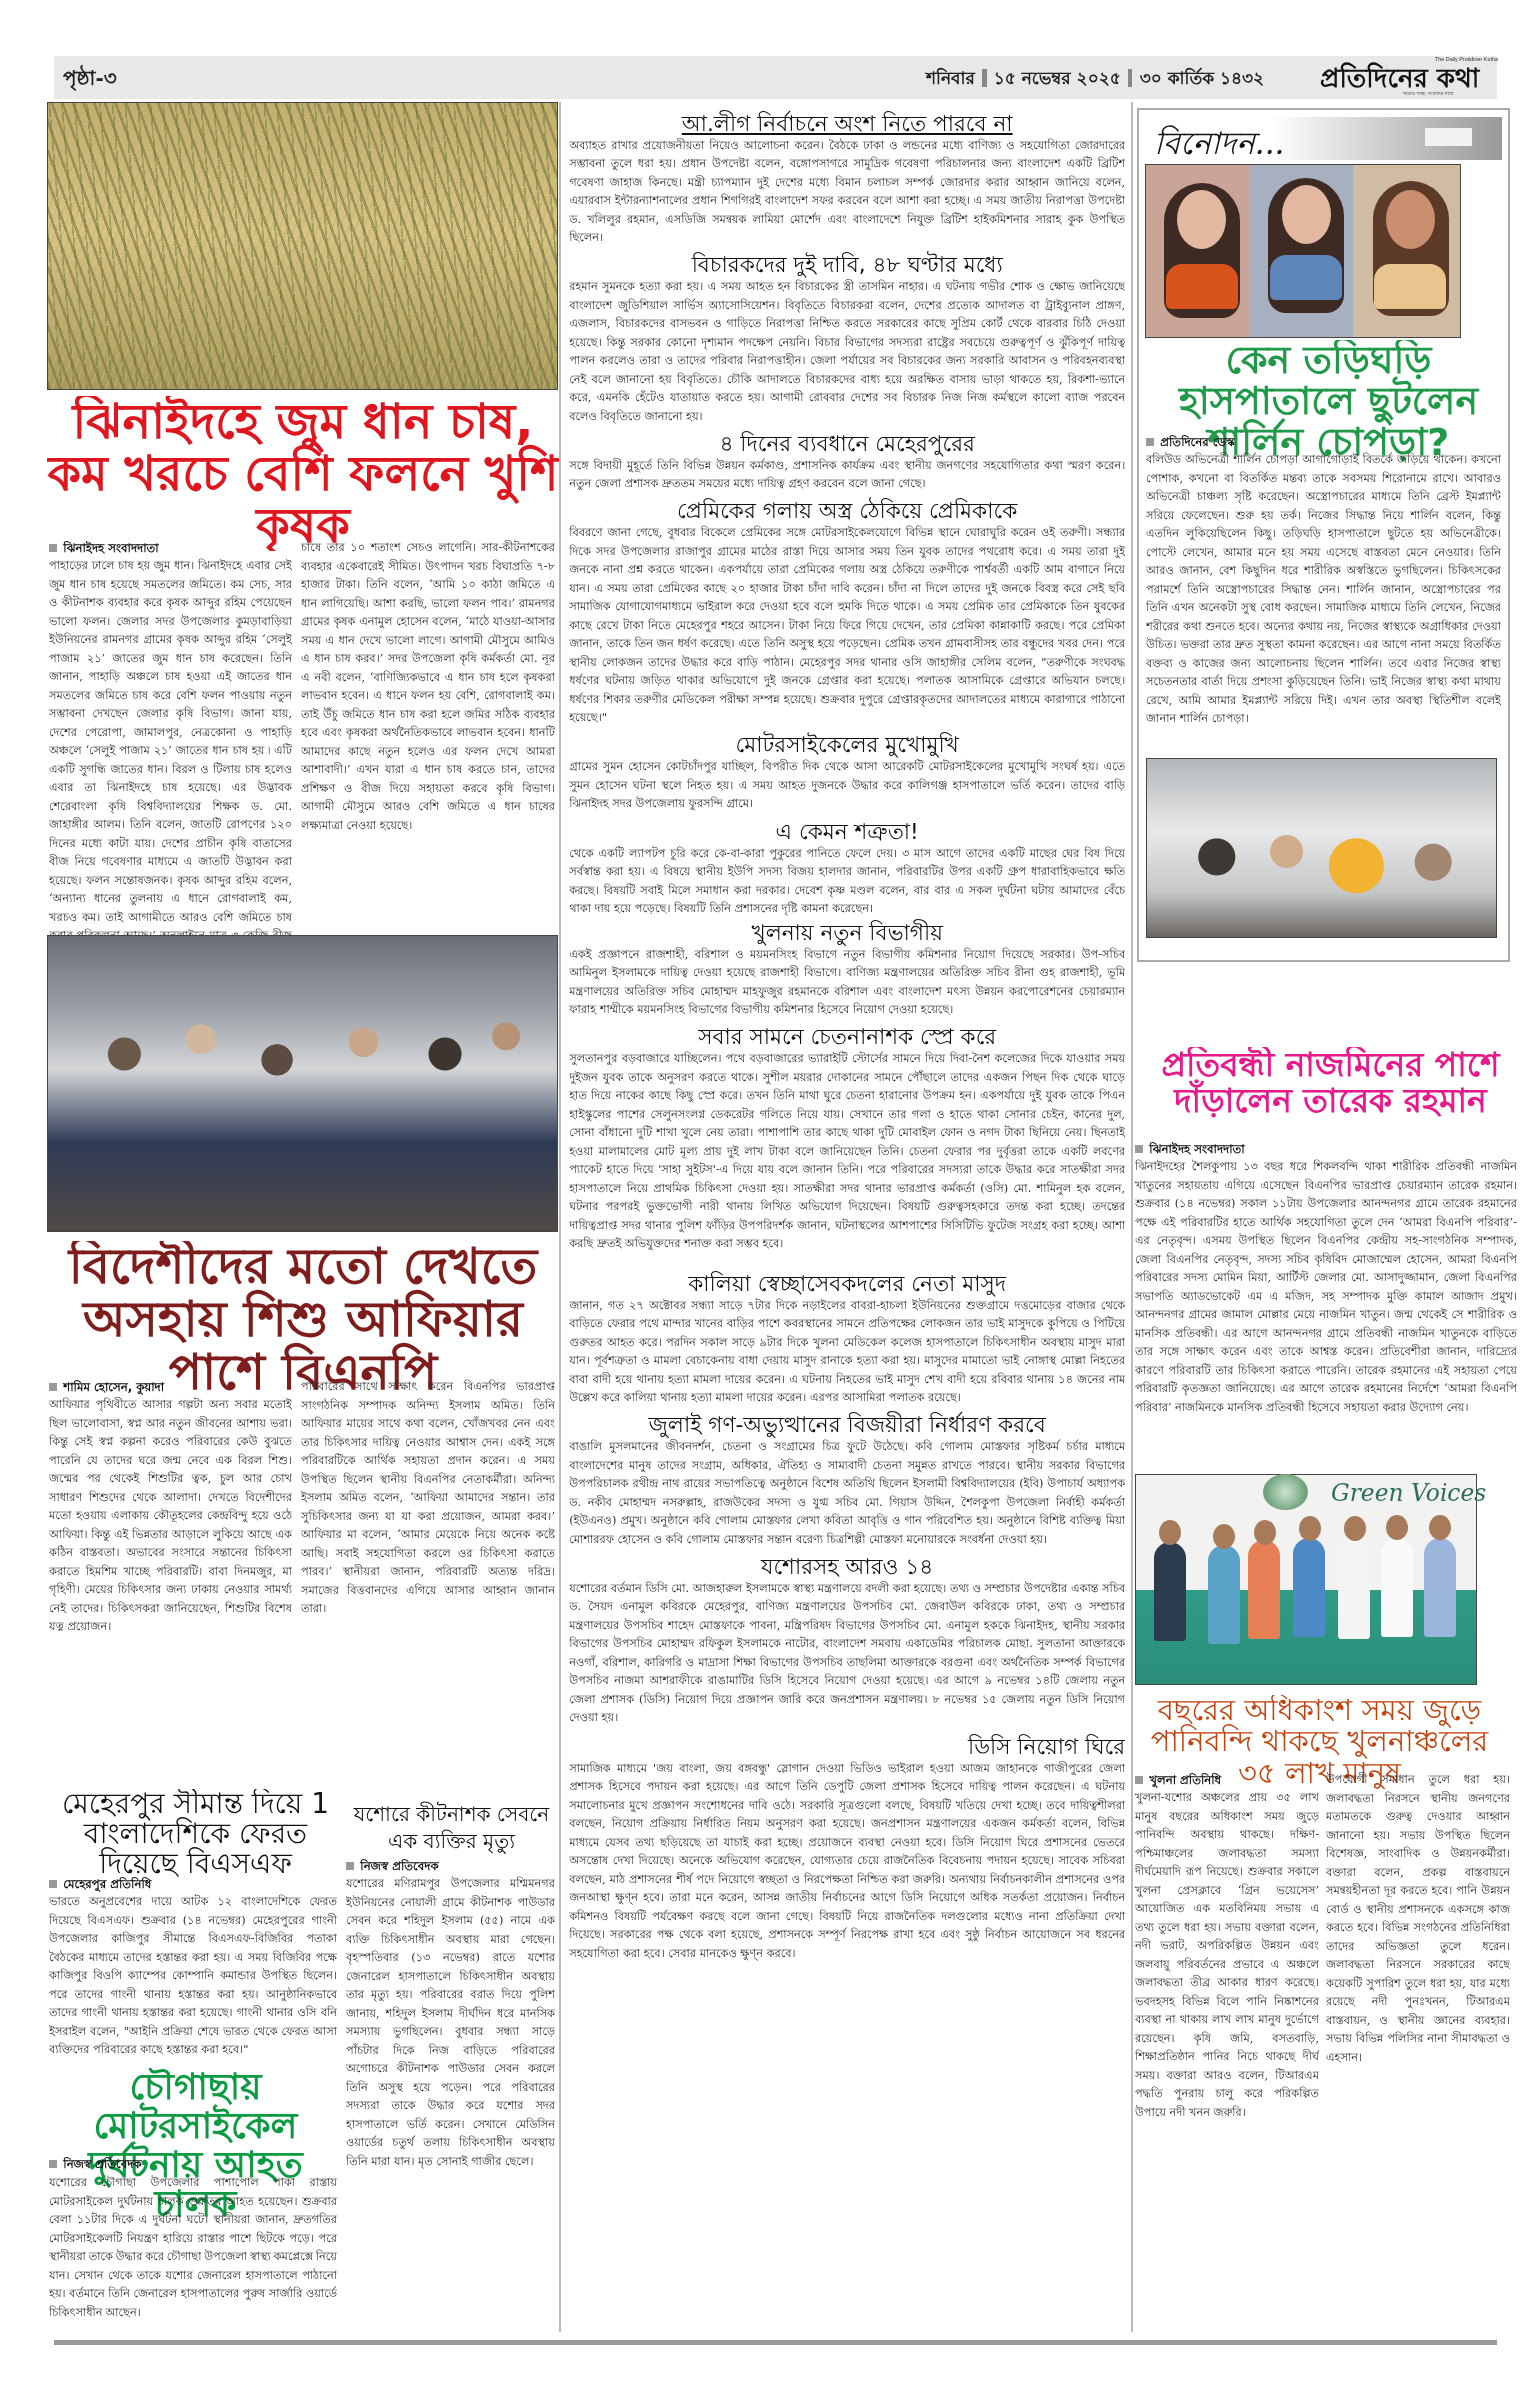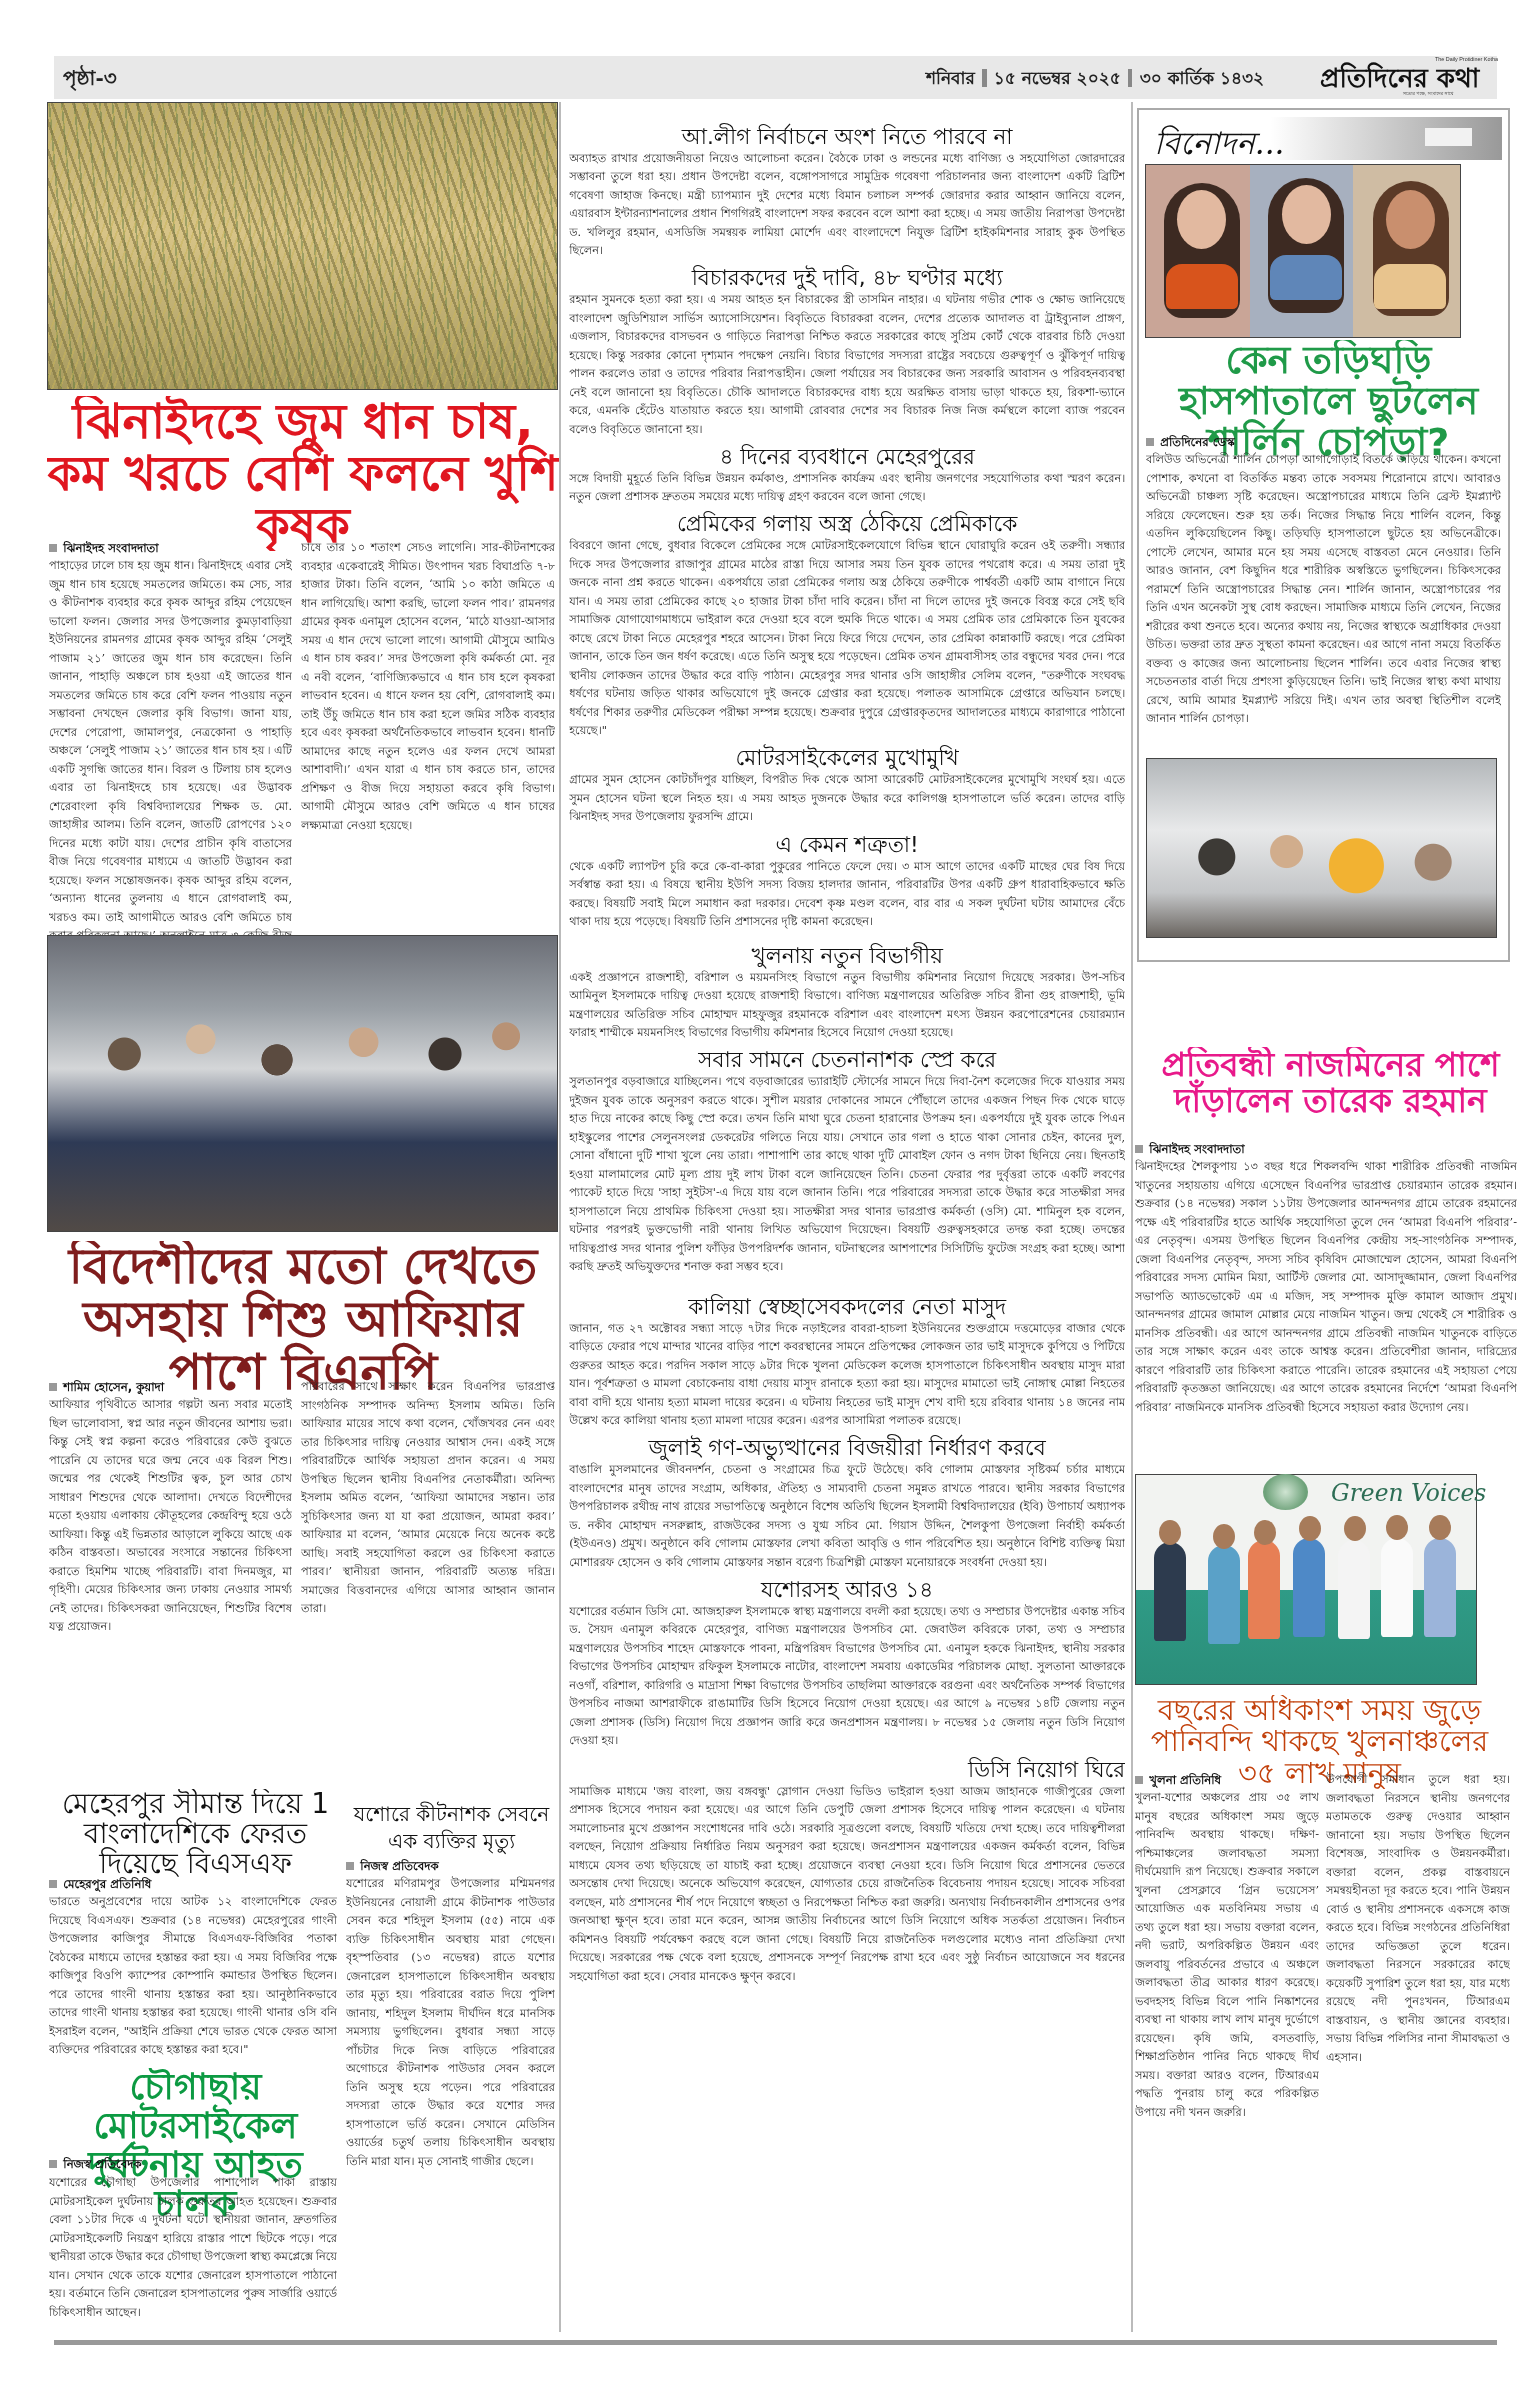--- a/index.html
+++ b/index.html
@@ -136,21 +136,21 @@
 <div id="jessore-headline" class="abs hl">যশোরে কীটনাশক সেবনে এক ব্যক্তির মৃত্যু</div>
 <div id="jessore-byline" class="abs byline">নিজস্ব প্রতিবেদক</div>
 <div id="jessore-body" class="abs body-text">যশোরের মণিরামপুর উপজেলার মশ্মিমনগর ইউনিয়নের নোয়ালী গ্রামে কীটনাশক পাউডার সেবন করে শহিদুল ইসলাম (৫৫) নামে এক ব্যক্তি চিকিৎসাধীন অবস্থায় মারা গেছেন। বৃহস্পতিবার (১৩ নভেম্বর) রাতে যশোর জেনারেল হাসপাতালে চিকিৎসাধীন অবস্থায় তার মৃত্যু হয়। পরিবারের বরাত দিয়ে পুলিশ জানায়, শহিদুল ইসলাম দীর্ঘদিন ধরে মানসিক সমস্যায় ভুগছিলেন। বুধবার সন্ধ্যা সাড়ে পাঁচটার দিকে নিজ বাড়িতে পরিবারের অগোচরে কীটনাশক পাউডার সেবন করলে তিনি অসুস্থ হয়ে পড়েন। পরে পরিবারের সদস্যরা তাকে উদ্ধার করে যশোর সদর হাসপাতালে ভর্তি করেন। সেখানে মেডিসিন ওয়ার্ডের চতুর্থ তলায় চিকিৎসাধীন অবস্থায় তিনি মারা যান। মৃত সোনাই গাজীর ছেলে।</div>
 
 <div class="vrule" style="left:559px; top:102px; height:2230px;"></div>
 <div class="vrule" style="left:1131px; top:102px; height:2230px;"></div>
 
 <div id="mid-frame" class="abs" style="overflow: hidden;">
   <div id="mid-flow" style="position:absolute; left:7.2px; top:3.6px; width:556px;">
       <div>
-        <div class="sub" style="margin-top: 17px;">আ.লীগ নির্বাচনে অংশ নিতে পারবে না</div>
+        <div class="sub" style="margin-top: 4px; text-decoration: underline;">আ.লীগ নির্বাচনে অংশ নিতে পারবে না</div>
         <div class="body-text">অব্যাহত রাখার প্রয়োজনীয়তা নিয়েও আলোচনা করেন। বৈঠকে ঢাকা ও লন্ডনের মধ্যে বাণিজ্য ও সহযোগিতা জোরদারের সম্ভাবনা তুলে ধরা হয়। প্রধান উপদেষ্টা বলেন, বঙ্গোপসাগরে সামুদ্রিক গবেষণা পরিচালনার জন্য বাংলাদেশ একটি ব্রিটিশ গবেষণা জাহাজ কিনছে। মন্ত্রী চ্যাপম্যান দুই দেশের মধ্যে বিমান চলাচল সম্পর্ক জোরদার করার আহ্বান জানিয়ে বলেন, এয়ারবাস ইন্টারন্যাশনালের প্রধান শিগগিরই বাংলাদেশ সফর করবেন বলে আশা করা হচ্ছে। এ সময় জাতীয় নিরাপত্তা উপদেষ্টা ড. খলিলুর রহমান, এসডিজি সমন্বয়ক লামিয়া মোর্শেদ এবং বাংলাদেশে নিযুক্ত ব্রিটিশ হাইকমিশনার সারাহ কুক উপস্থিত ছিলেন।</div>
       </div>
       <div>
         <div class="sub" style="margin-top: 3.6px;">বিচারকদের দুই দাবি, ৪৮ ঘণ্টার মধ্যে</div>
         <div class="body-text">রহমান সুমনকে হত্যা করা হয়। এ সময় আহত হন বিচারকের স্ত্রী তাসমিন নাহার। এ ঘটনায় গভীর শোক ও ক্ষোভ জানিয়েছে বাংলাদেশ জুডিশিয়াল সার্ভিস অ্যাসোসিয়েশন। বিবৃতিতে বিচারকরা বলেন, দেশের প্রত্যেক আদালত বা ট্রাইব্যুনাল প্রাঙ্গণ, এজলাস, বিচারকদের বাসভবন ও গাড়িতে নিরাপত্তা নিশ্চিত করতে সরকারের কাছে সুপ্রিম কোর্ট থেকে বারবার চিঠি দেওয়া হয়েছে। কিন্তু সরকার কোনো দৃশ্যমান পদক্ষেপ নেয়নি। বিচার বিভাগের সদস্যরা রাষ্ট্রের সবচেয়ে গুরুত্বপূর্ণ ও ঝুঁকিপূর্ণ দায়িত্ব পালন করলেও তারা ও তাদের পরিবার নিরাপত্তাহীন। জেলা পর্যায়ের সব বিচারকের জন্য সরকারি আবাসন ও পরিবহনব্যবস্থা নেই বলে জানানো হয় বিবৃতিতে। চৌকি আদালতে বিচারকদের বাধ্য হয়ে অরক্ষিত বাসায় ভাড়া থাকতে হয়, রিকশা-ভ্যানে করে, এমনকি হেঁটেও যাতায়াত করতে হয়। আগামী রোববার দেশের সব বিচারক নিজ নিজ কর্মস্থলে কালো ব্যাজ পরবেন বলেও বিবৃতিতে জানানো হয়।</div>
       </div>
       <div>
         <div class="sub" style="margin-top: 3.6px;">৪ দিনের ব্যবধানে মেহেরপুরের</div>
         <div class="body-text">সঙ্গে বিদায়ী মুহূর্তে তিনি বিভিন্ন উন্নয়ন কর্মকাণ্ড, প্রশাসনিক কার্যক্রম এবং স্থানীয় জনগণের সহযোগিতার কথা স্মরণ করেন। নতুন জেলা প্রশাসক দ্রুততম সময়ের মধ্যে দায়িত্ব গ্রহণ করবেন বলে জানা গেছে।</div>
       </div>
@@ -160,21 +160,21 @@
       </div>
       <div>
         <div class="sub" style="margin-top: 3.6px;">মোটরসাইকেলের মুখোমুখি</div>
         <div class="body-text">গ্রামের সুমন হোসেন কোটচাঁদপুর যাচ্ছিল, বিপরীত দিক থেকে আসা আরেকটি মোটরসাইকেলের মুখোমুখি সংঘর্ষ হয়। এতে সুমন হোসেন ঘটনা স্থলে নিহত হয়। এ সময় আহত দুজনকে উদ্ধার করে কালিগঞ্জ হাসপাতালে ভর্তি করেন। তাদের বাড়ি ঝিনাইদহ সদর উপজেলায় ফুরসন্দি গ্রামে।</div>
       </div>
       <div>
         <div class="sub" style="margin-top: 3.6px;">এ কেমন শত্রুতা!</div>
         <div class="body-text">থেকে একটি ল্যাপটপ চুরি করে কে-বা-কারা পুকুরের পানিতে ফেলে দেয়। ৩ মাস আগে তাদের একটি মাছের ঘের বিষ দিয়ে সর্বস্বান্ত করা হয়। এ বিষয়ে স্থানীয় ইউপি সদস্য বিজয় হালদার জানান, পরিবারটির উপর একটি গ্রুপ ধারাবাহিকভাবে ক্ষতি করছে। বিষয়টি সবাই মিলে সমাধান করা দরকার। দেবেশ কৃষ্ণ মণ্ডল বলেন, বার বার এ সকল দুর্ঘটনা ঘটায় আমাদের বেঁচে থাকা দায় হয়ে পড়েছে। বিষয়টি তিনি প্রশাসনের দৃষ্টি কামনা করেছেন।</div>
       </div>
       <div>
-        <div class="sub" style="margin-top: 10px;">খুলনায় নতুন বিভাগীয়</div>
+        <div class="sub" style="margin-top: 0;">খুলনায় নতুন বিভাগীয়</div>
         <div class="body-text">একই প্রজ্ঞাপনে রাজশাহী, বরিশাল ও ময়মনসিংহ বিভাগে নতুন বিভাগীয় কমিশনার নিয়োগ দিয়েছে সরকার। উপ-সচিব আমিনুল ইসলামকে দায়িত্ব দেওয়া হয়েছে রাজশাহী বিভাগে। বাণিজ্য মন্ত্রণালয়ের অতিরিক্ত সচিব রীনা গুহ রাজশাহী, ভূমি মন্ত্রণালয়ের অতিরিক্ত সচিব মোহাম্মদ মাহফুজুর রহমানকে বরিশাল এবং বাংলাদেশ মৎস্য উন্নয়ন করপোরেশনের চেয়ারম্যান ফারাহ শাম্মীকে ময়মনসিংহ বিভাগের বিভাগীয় কমিশনার হিসেবে নিয়োগ দেওয়া হয়েছে।</div>
       </div>
       <div>
         <div class="sub" style="margin-top: 3.6px;">সবার সামনে চেতনানাশক স্প্রে করে</div>
         <div class="body-text">সুলতানপুর বড়বাজারে যাচ্ছিলেন। পথে বড়বাজারের ভ্যারাইটি স্টোর্সের সামনে দিয়ে দিবা-নৈশ কলেজের দিকে যাওয়ার সময় দুইজন যুবক তাকে অনুসরণ করতে থাকে। সুশীল ময়রার দোকানের সামনে পৌঁছালে তাদের একজন পিছন দিক থেকে ঘাড়ে হাত দিয়ে নাকের কাছে কিছু স্প্রে করে। তখন তিনি মাথা ঘুরে চেতনা হারানোর উপক্রম হন। একপর্যায়ে দুই যুবক তাকে পিএন হাইস্কুলের পাশের সেলুনসংলগ্ন ডেকরেটর গলিতে নিয়ে যায়। সেখানে তার গলা ও হাতে থাকা সোনার চেইন, কানের দুল, সোনা বাঁধানো দুটি শাখা খুলে নেয় তারা। পাশাপাশি তার কাছে থাকা দুটি মোবাইল ফোন ও নগদ টাকা ছিনিয়ে নেয়। ছিনতাই হওয়া মালামালের মোট মূল্য প্রায় দুই লাখ টাকা বলে জানিয়েছেন তিনি। চেতনা ফেরার পর দুর্বৃত্তরা তাকে একটি লবণের প্যাকেট হাতে দিয়ে 'সাহা সুইটস'-এ দিয়ে যায় বলে জানান তিনি। পরে পরিবারের সদস্যরা তাকে উদ্ধার করে সাতক্ষীরা সদর হাসপাতালে নিয়ে প্রাথমিক চিকিৎসা দেওয়া হয়। সাতক্ষীরা সদর থানার ভারপ্রাপ্ত কর্মকর্তা (ওসি) মো. শামিনুল হক বলেন, ঘটনার পরপরই ভুক্তভোগী নারী থানায় লিখিত অভিযোগ দিয়েছেন। বিষয়টি গুরুত্বসহকারে তদন্ত করা হচ্ছে। তদন্তের দায়িত্বপ্রাপ্ত সদর থানার পুলিশ ফাঁড়ির উপপরিদর্শক জানান, ঘটনাস্থলের আশপাশের সিসিটিভি ফুটেজ সংগ্রহ করা হচ্ছে। আশা করছি দ্রুতই অভিযুক্তদের শনাক্ত করা সম্ভব হবে।</div>
       </div>
       <div>
         <div class="sub" style="margin-top: 16px;">কালিয়া স্বেচ্ছাসেবকদলের নেতা মাসুদ</div>
         <div class="body-text">জানান, গত ২৭ অক্টোবর সন্ধ্যা সাড়ে ৭টার দিকে নড়াইলের বাবরা-হাচলা ইউনিয়নের শুক্তগ্রামে দত্তমোড়ের বাজার থেকে বাড়িতে ফেরার পথে মান্দার খানের বাড়ির পাশে কবরস্থানের সামনে প্রতিপক্ষের লোকজন তার ভাই মাসুদকে কুপিয়ে ও পিটিয়ে গুরুতর আহত করে। পরদিন সকাল সাড়ে ৯টার দিকে খুলনা মেডিকেল কলেজ হাসপাতালে চিকিৎসাধীন অবস্থায় মাসুদ মারা যান। পূর্বশত্রুতা ও মামলা বেচাকেনায় বাধা দেয়ায় মাসুদ রানাকে হত্যা করা হয়। মাসুদের মামাতো ভাই নোঙ্গাস্থ মোল্লা নিহতের বাবা বাদী হয়ে থানায় হত্যা মামলা দায়ের করেন। এ ঘটনায় নিহতের ভাই মাসুদ শেখ বাদী হয়ে রবিবার থানায় ১৪ জনের নাম উল্লেখ করে কালিয়া থানায় হত্যা মামলা দায়ের করেন। এরপর আসামিরা পলাতক রয়েছে।</div>
       </div>

